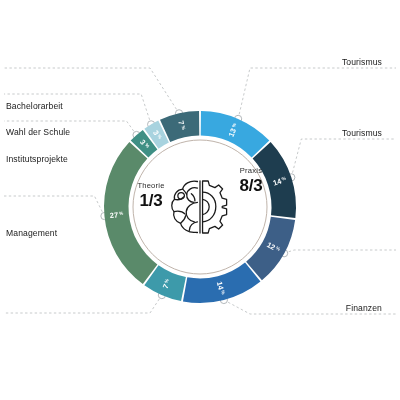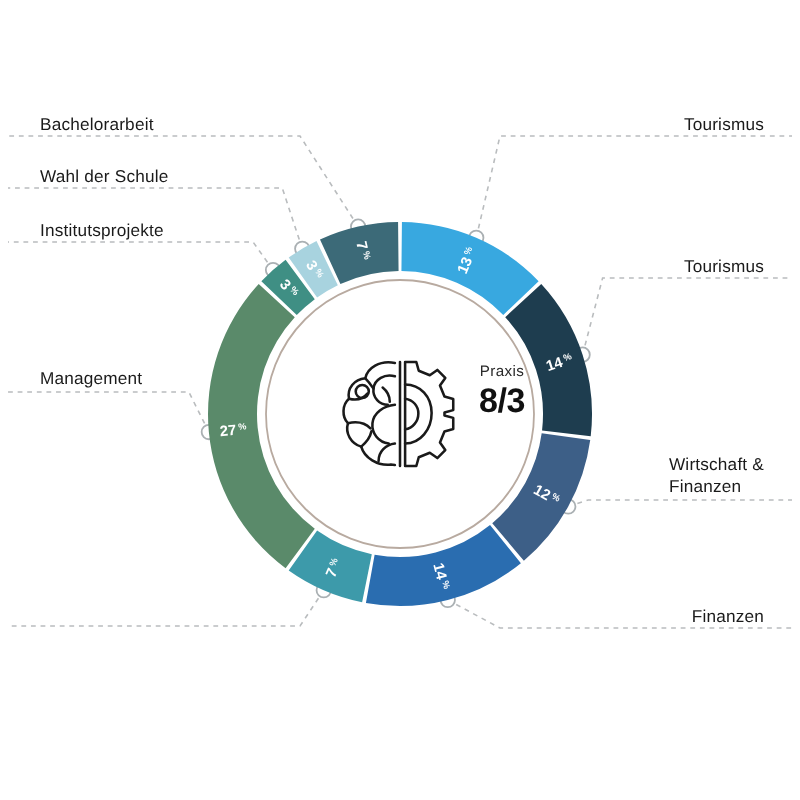--- a/index.html
+++ b/index.html
@@ -45,42 +45,42 @@
 
   .callout-text {
     position: absolute;
     font-family: "Liberation Sans", sans-serif;
     font-size: 8.6px;
     color: #1a1a1a;
     letter-spacing: 0.1px;
     line-height: 11px;
     white-space: pre-line;
   }
-  .callout-left  { left: 20px;  text-align: left; }
+  .callout-left  { left: 6px;  text-align: left; margin-top: 44px; }
   .callout-right { right: 18px; }
 
   .center-side {
     position: absolute;
     text-align: center;
     font-family: "Liberation Sans", sans-serif;
   }
   .center-side .cs-title {
     font-size: 7.6px;
     color: #2a2a2a;
     letter-spacing: 0.2px;
     margin-bottom: 1px;
   }
   .center-side .cs-value {
     font-size: 17px;
     font-weight: bold;
     color: #111111;
     letter-spacing: -0.2px;
   }
   #theorie-block { left: 128px; top: 181px; width: 46px; }
-  #praxis-block  { left: 228px; top: 181px; width: 46px; }
+  #praxis-block  { left: 228px; top: 166px; width: 46px; }
 </style>
 </head>
 <body>
 
 <div id="stage">
 
   <svg class="layer" id="leader-layer" viewBox="0 0 400 400">
     <g id="leaders" stroke="#b9bcbe" stroke-width="0.8" stroke-dasharray="2.4 2.4" fill="none">
         <path d="M238.12619750093896,118.89555593433782 L250,68 L396,68"></path>
         <path d="M291.30142556433475,177.33436854000504 L301.30142556433475,139 L396,139"></path>
@@ -164,29 +164,31 @@
                  L21.8,8.6 L19.6,14 L22.2,17.7 L18.3,21.6
                  L14.6,19 L9.2,21.2 L8,25.5 L2.5,25.5 Z"></path>
         <path d="M2.5,-14.5 C10,-14.5 15.5,-8.5 15.5,-0.5
                  C15.5,7.5 10,14.5 2.5,14.5"></path>
         <path d="M2.5,-7.5 C6.5,-7 9,-3.8 9,-0.3
                  C9,3.5 6.3,7 2.5,7.5"></path>
       </g>
     </g>
   </svg>
 
+  <div class="center-side" id="theorie-block">
+    <div class="cs-title">Theorie</div>
+    <div class="cs-value">1/3</div>
+  </div>
 
   <div class="center-side" id="praxis-block">
     <div class="cs-title">Praxis</div>
     <div class="cs-value">8/3</div>
   </div>
 
   <div class="callout-text callout-left" style="top:57px">Bachelorarbeit</div>
   <div class="callout-text callout-left" style="top:83px">Wahl der Schule</div>
   <div class="callout-text callout-left" style="top:110px">Institutsprojekte</div>
   <div class="callout-text callout-left" style="top:184px">Management</div>
 
   <div class="callout-text callout-right" style="top:57px">Tourismus</div>
   <div class="callout-text callout-right" style="top:128px">Tourismus</div>
-  <div class="callout-text callout-right" style="top:227px">Wirtschaft &amp;
-Finanzen</div>
   <div class="callout-text callout-right" style="top:303px">Finanzen</div>
 </div>
 
 </body></html>

